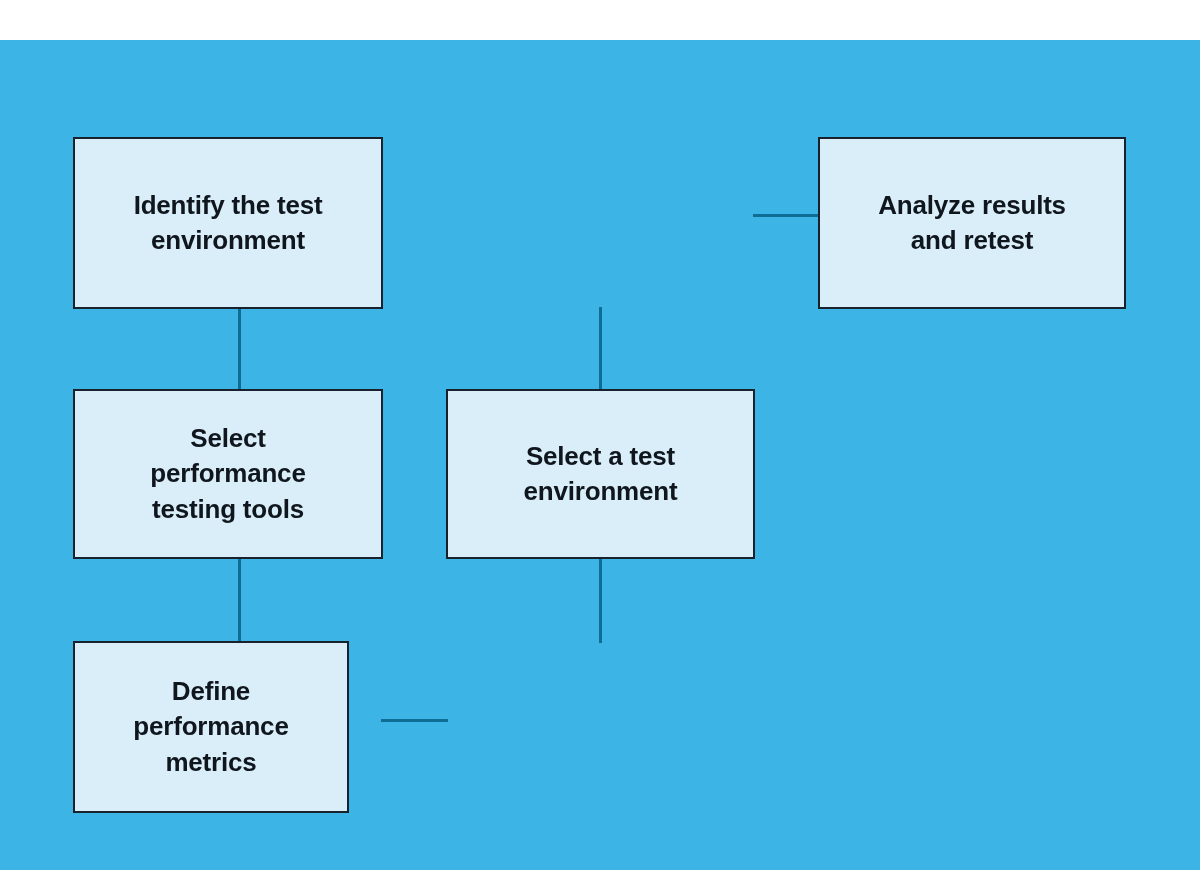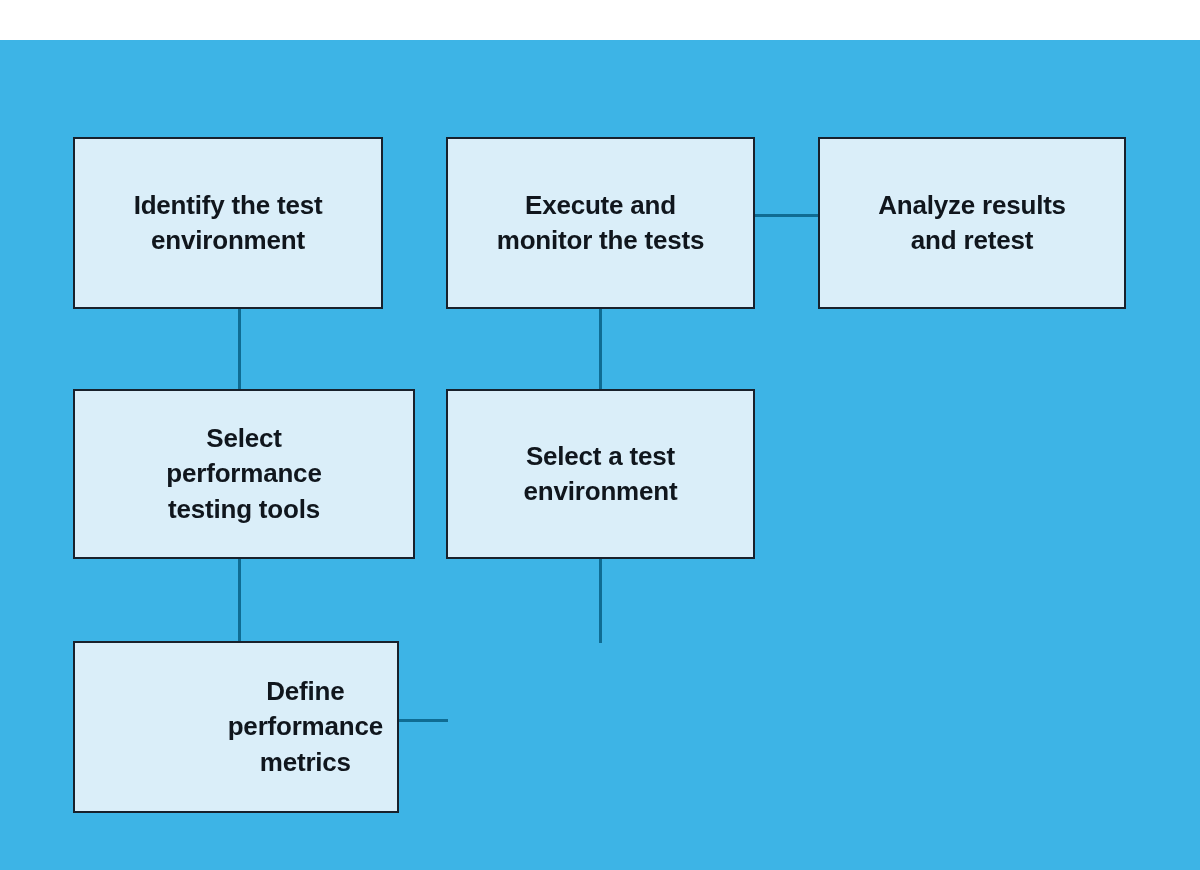--- a/index.html
+++ b/index.html
@@ -59,41 +59,37 @@
 
   <div class="connector vertical" style="left:599px; top:267px; height:84px;"></div>
 
   <div class="connector horizontal" style="left:753px; top:174px; width:67px;"></div>
 
   <div class="node" style="left:73px; top:97px; width:310px; height:172px;">
     <span class="node-label">Identify the test
 environment</span>
   </div>
 
-  <div class="node" style="left:446px; top:97px; width:309px; height:172px;">
-    <span class="node-label">Execute and
-monitor the tests</span>
-  </div>
 
   <div class="node" style="left:818px; top:97px; width:308px; height:172px;text-align:center;">
     <span class="node-label">Analyze results
 and retest</span>
   </div>
 
-  <div class="node" style="left:73px; top:349px; width:342px; height:170px;">
+  <div class="node" style="left:73px; top:349px; width:310px; height:170px;">
     <span class="node-label">Select
 performance
 testing tools</span>
   </div>
 
   <div class="node" style="left:446px; top:349px; width:309px; height:170px;">
     <span class="node-label">Select a test
 environment</span>
   </div>
 
-  <div class="node" style="left:73px; top:601px; width:326px; height:172px;justify-content:flex-end;">
+  <div class="node" style="left:73px; top:601px; width:276px; height:172px;">
     <span class="node-label">Define
 performance
 metrics</span>
   </div>
 
 
 </div>
 
 </body></html>

